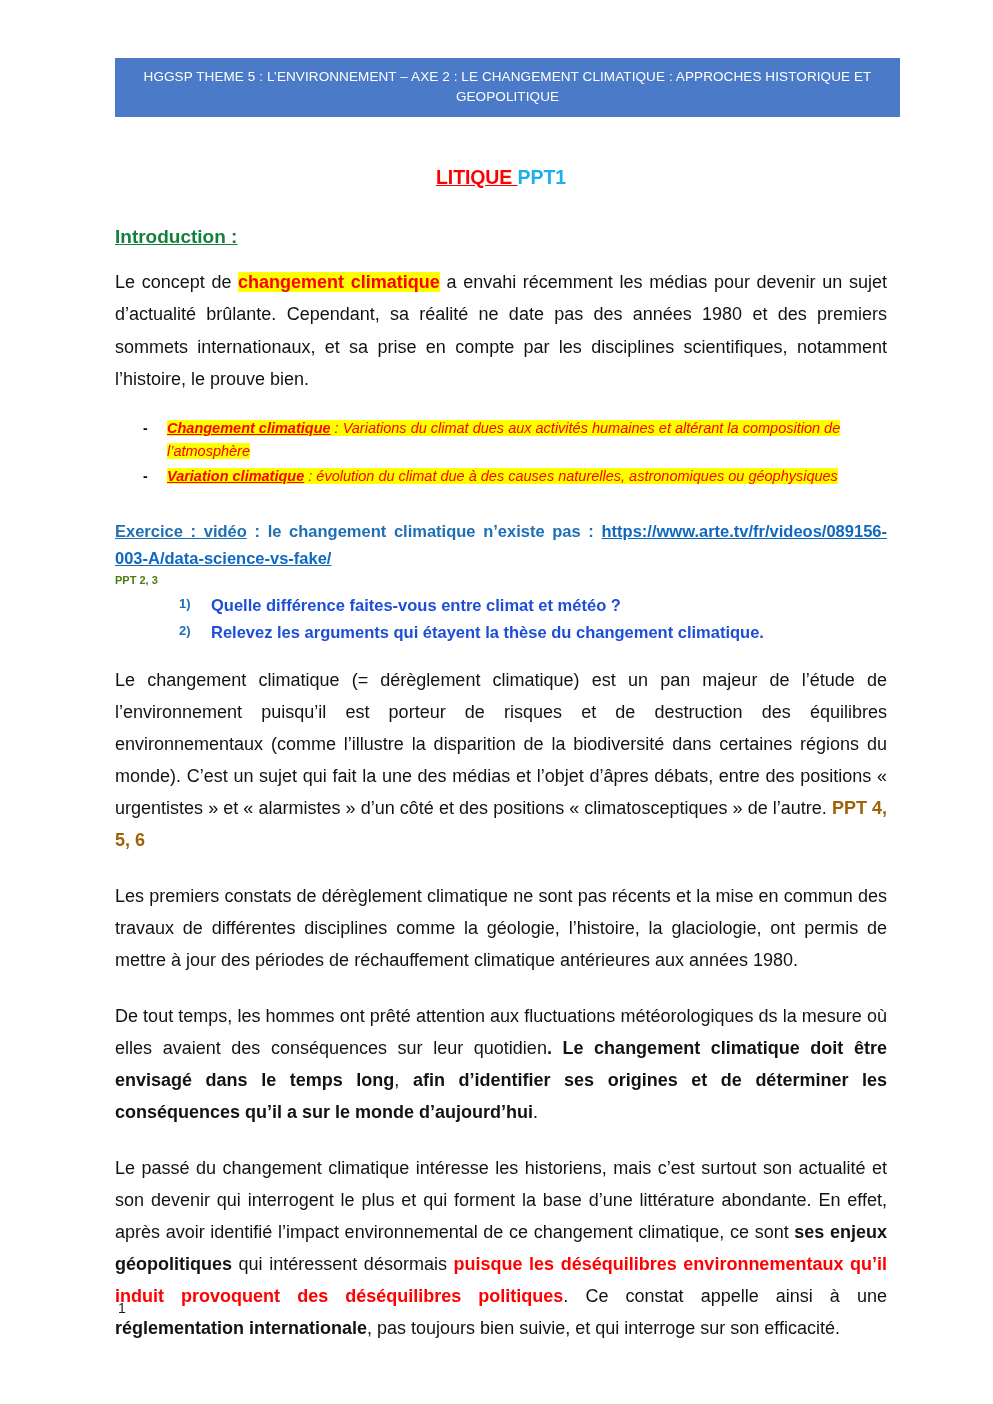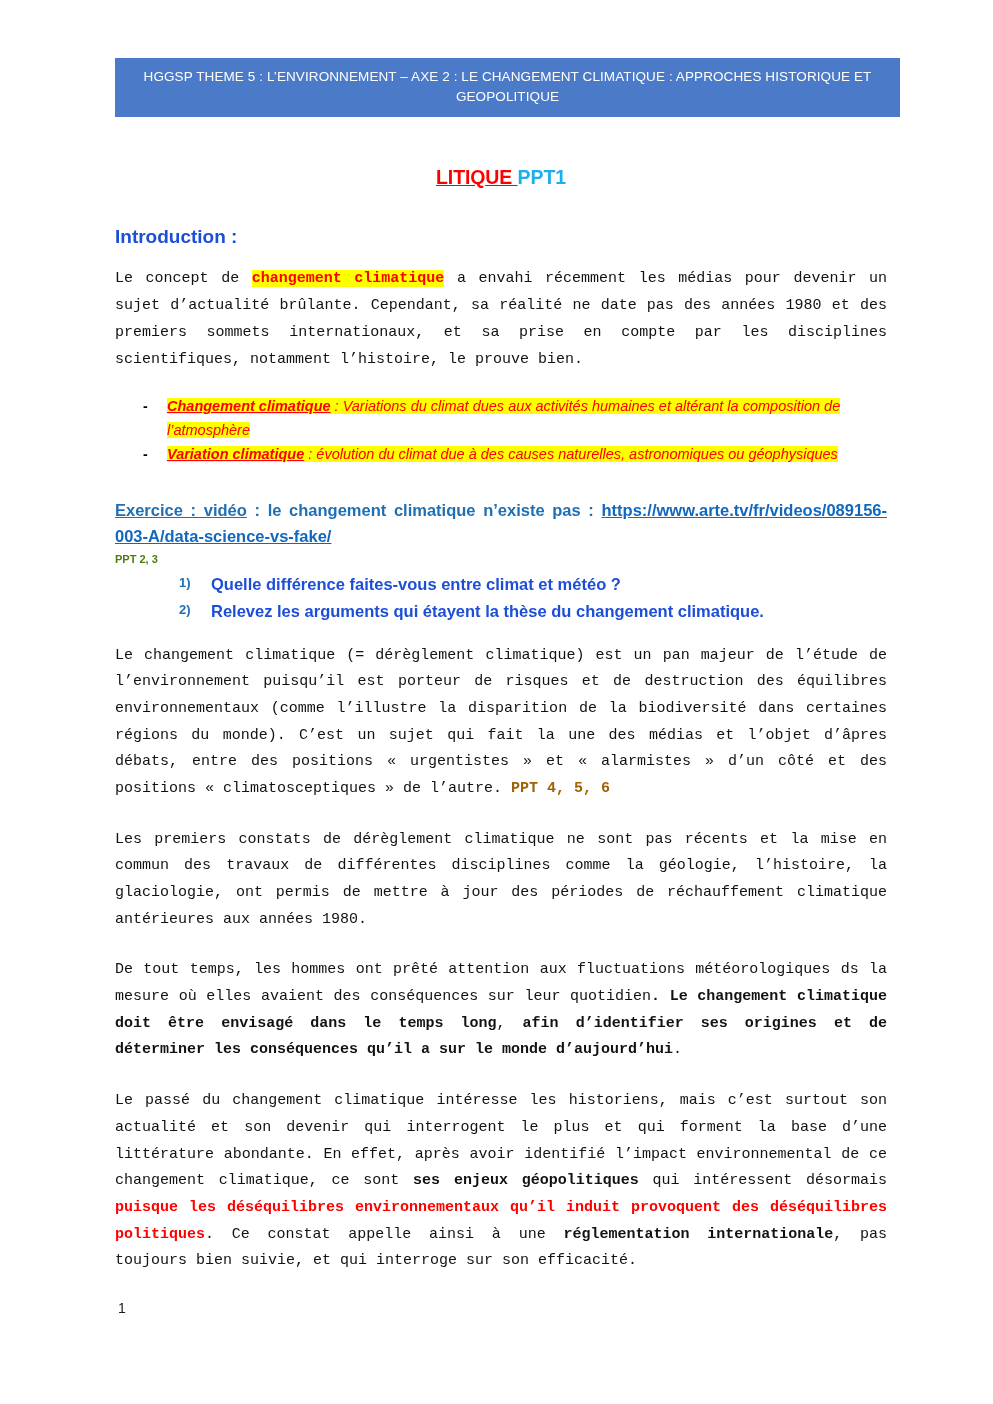--- a/index.html
+++ b/index.html
@@ -58,34 +58,34 @@
     letter-spacing: -0.1px;
   }
   .doc-title .u { text-decoration: underline; }
   .ppt-cyan {
     color: #1bb0ec;
     font-weight: bold;
     text-decoration: none;
   }
 
   .section-heading {
-    color: #1d4ed8;
+    color: #15803d;
     font-weight: bold;
     font-size: 19px;
+    text-decoration: underline;
     margin: 34px 0 0 0;
     display: inline-block;
   }
 
   p.body {
-    font-size: 15px;
+    font-size: 18px;
     line-height: 1.78;
     text-align: justify;
     margin: 18px 0 0 0;
     color: #121212;
-    font-family: Liberation Mono, monospace;
   }
   p.body.gap-lg { margin-top: 24px; }
   .red-b-hl {
     color: #ff0000;
     font-weight: bold;
     background: #ffff00;
   }
   .bold { font-weight: bold; }
   .cyan-b {
     color: #a16207;

